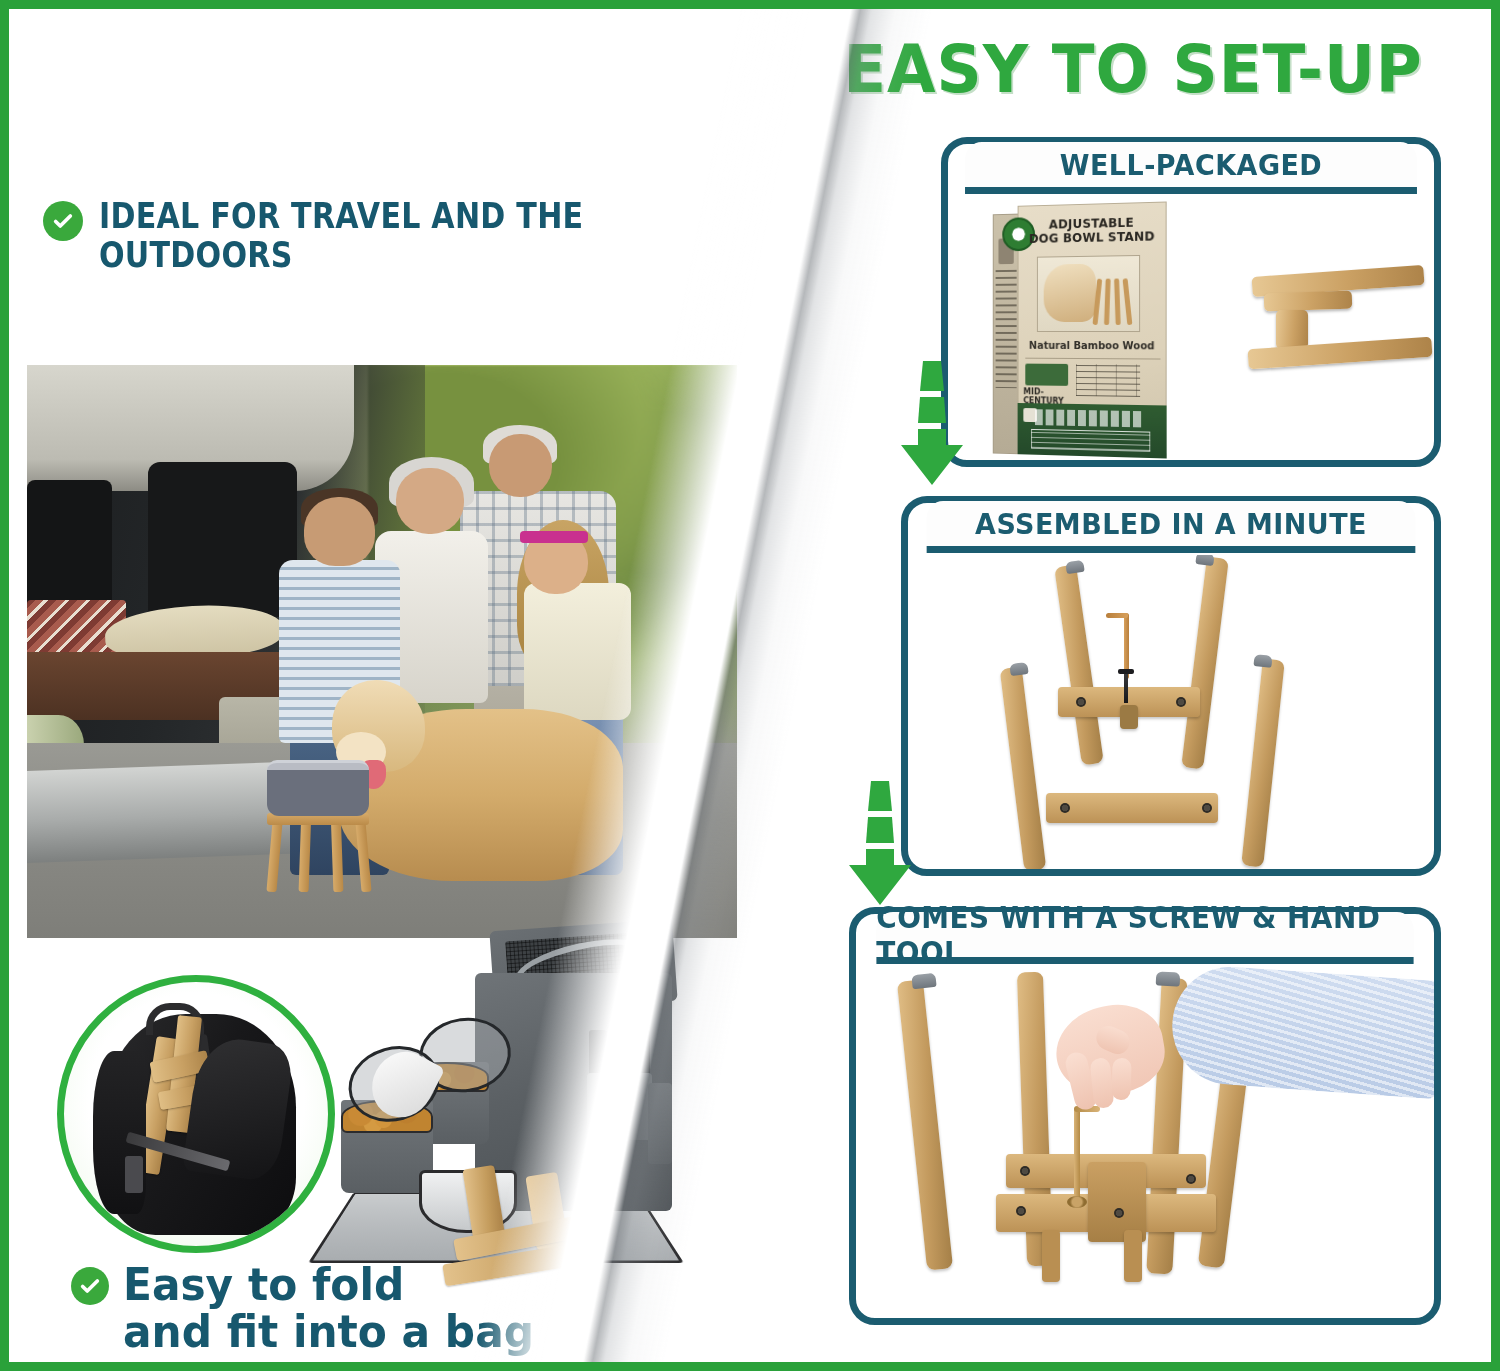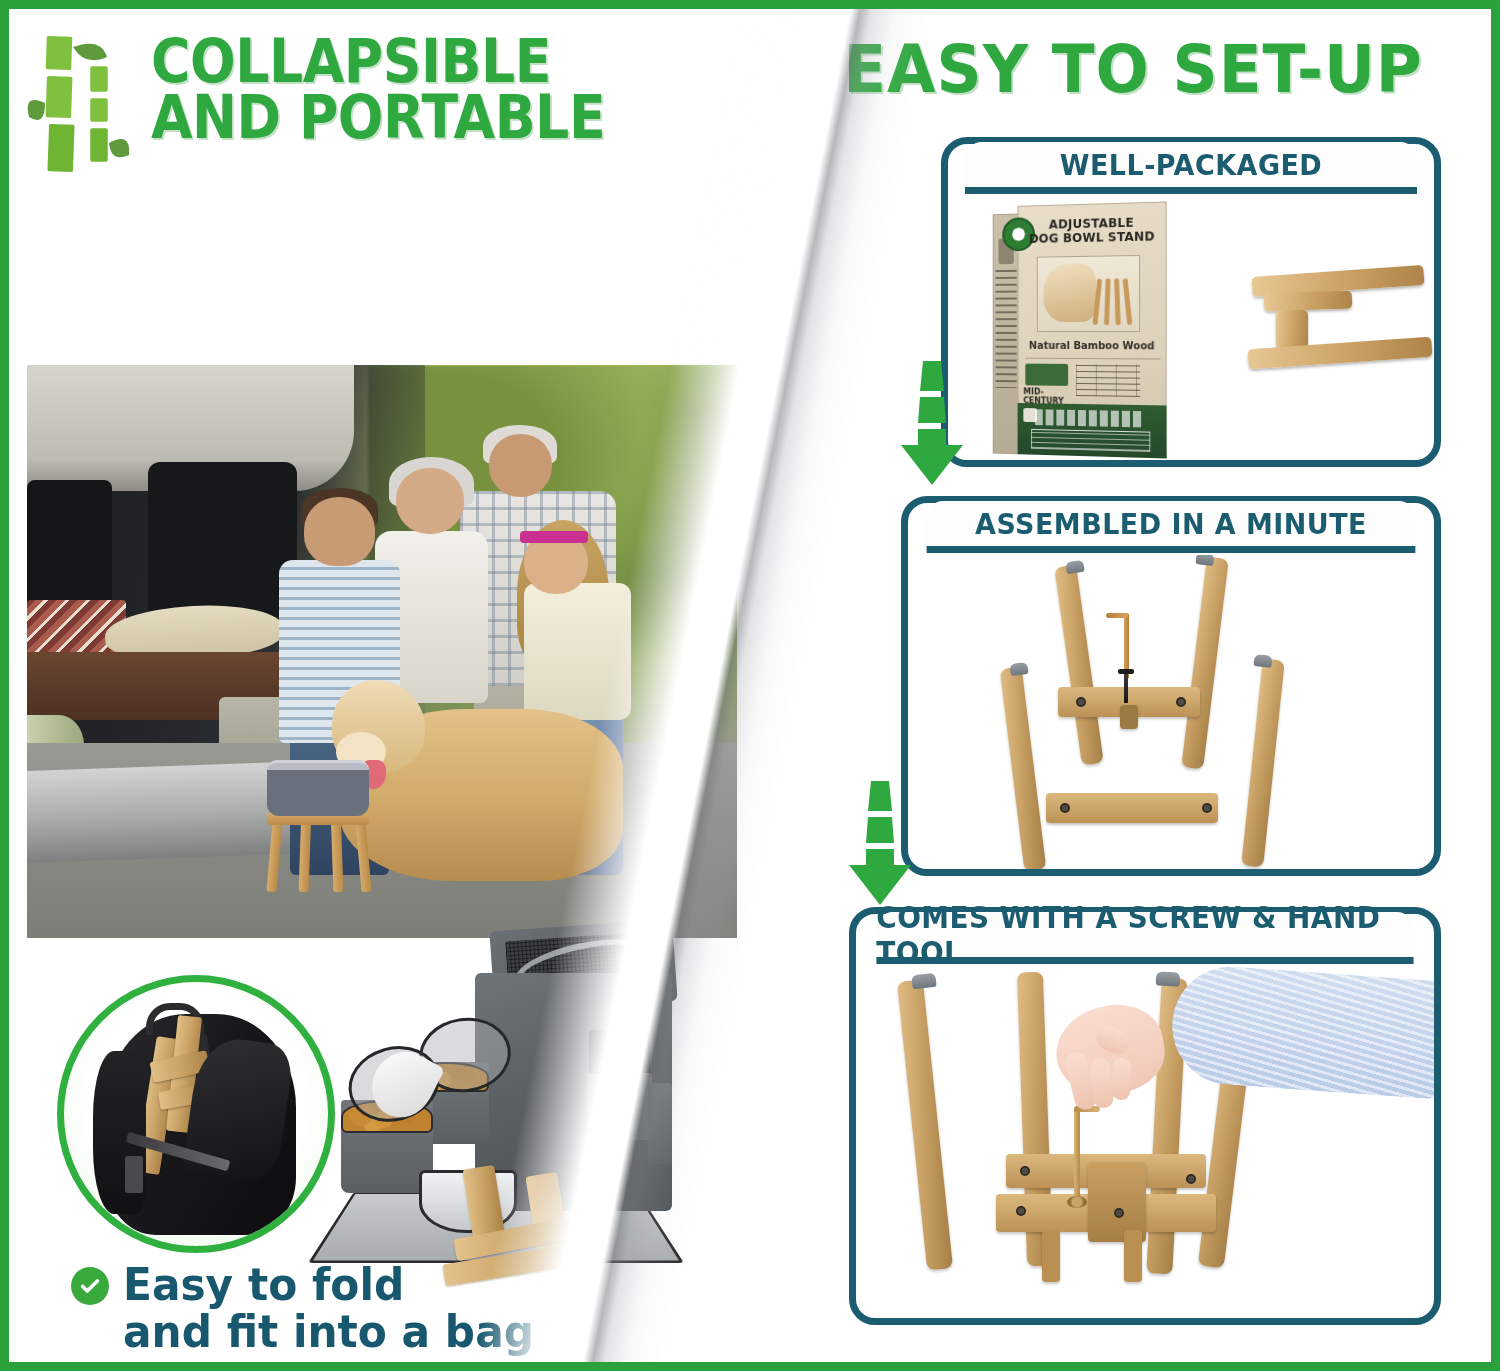--- a/index.html
+++ b/index.html
@@ -722,39 +722,30 @@
     border-radius: 50%;
   }
 </style>
 </head>
 <body>
 
 <div class="infographic">
 
   <div class="left-panel">
 
-    <div class="headline-block">
-      <svg class="bamboo-icon" viewBox="0 0 110 150">
-        <g stroke="#ffffff" stroke-width="2.5">
-          <rect x="18" y="4" width="28" height="36" rx="3" fill="#7fc13f" transform="rotate(2 32 22)"></rect>
-          <rect x="18" y="44" width="28" height="44" rx="3" fill="#7fc13f" transform="rotate(2 32 66)"></rect>
-          <rect x="20" y="92" width="28" height="50" rx="3" fill="#6fb534" transform="rotate(2 34 117)"></rect>
-          <rect x="62" y="34" width="20" height="28" rx="3" fill="#7fc13f"></rect>
-          <rect x="62" y="66" width="20" height="26" rx="3" fill="#7fc13f"></rect>
-          <rect x="62" y="96" width="20" height="36" rx="3" fill="#6fb534"></rect>
-        </g>
-        <path d="M46 16 Q74 6 80 26 Q58 36 46 16Z" fill="#5f9a3c"></path>
-        <path d="M18 72 Q-4 62 2 86 Q18 96 18 72Z" fill="#5f9a3c"></path>
-        <path d="M82 112 Q104 100 102 124 Q84 132 82 112Z" fill="#5f9a3c"></path>
-      </svg>
-      <div class="headline">COLLAPSIBLE
-AND PORTABLE</div>
-    </div>
 
     <div class="bullet-list">
+      <div class="bullet-item">
+        <span class="check-badge">
+          <svg viewBox="0 0 24 24">
+              <path d="M4 12.5l5 5L20 6.5" fill="none" stroke="#ffffff" stroke-width="4" stroke-linecap="round" stroke-linejoin="round"></path>
+            </svg>
+        </span>
+        <span class="bullet-text">IDEAL FOR TRAVEL AND THE OUTDOORS</span>
+      </div>
     </div>
 
     <div class="photo-family">
       <div class="pf-sky"></div>
       <div class="pf-trees"></div>
       <div class="pf-van"></div>
       <div class="pf-van-ceiling"></div>
       <div class="pf-seat"></div>
       <div class="pf-seat2"></div>
       <div class="pf-blanket"></div>

